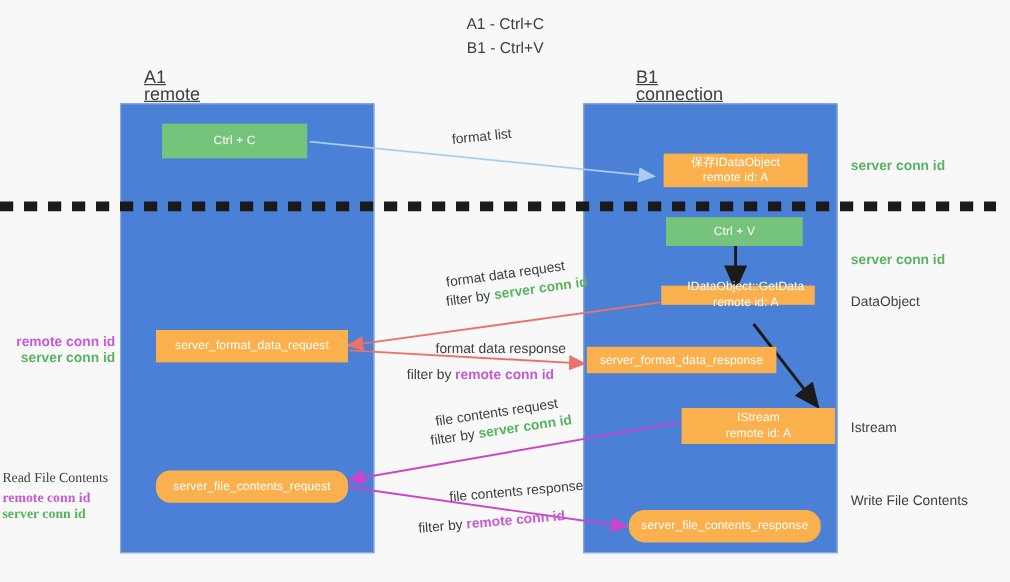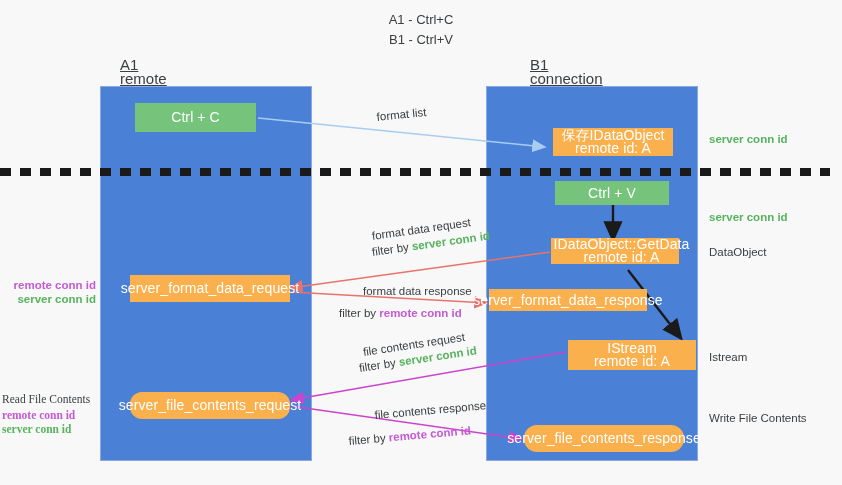--- a/index.html
+++ b/index.html
@@ -51,21 +51,21 @@
   }
 
   
   .box {
     box-sizing: border-box;
     display: flex;
     align-items: center;
     justify-content: center;
     text-align: center;
     color: #ffffff;
-    font-size: 14px;
+    font-size: 10px;
     line-height: 13px;
     white-space: pre-line;
     letter-spacing: 0.1px;
   }
   .box.green { background: #76c47b; }
   .box.orange { background: #fbb04e; }
 
   
   .lbl {
     font-size: 11.5px;
@@ -148,21 +148,21 @@
 
   <div class="abs box orange" style="left:130px; top:275px; width:160px; height:27px;">server_format_data_request</div>
 
   <div class="abs box orange" style="left:130px; top:392px; width:160px; height:27px;border-radius:12px;">server_file_contents_request</div>
 
   <div class="abs box orange" style="left:553px; top:128px; width:120px; height:28px;">保存IDataObject
 remote id: A</div>
 
   <div class="abs box green" style="left:555px; top:181px; width:114px; height:24px;">Ctrl + V</div>
 
-  <div class="abs box orange" style="left:551px; top:238px; width:128px; height:26px;padding-left:13px;">IDataObject::GetData
+  <div class="abs box orange" style="left:551px; top:238px; width:128px; height:16px;padding-left:13px;">IDataObject::GetData
 remote id: A</div>
 
   <div class="abs box orange" style="left:489px; top:289px; width:158px; height:22px;">server_format_data_response</div>
 
   <div class="abs box orange" style="left:568px; top:340px; width:128px; height:30px;">IStream
 remote id: A</div>
 
   <div class="abs box orange" style="left:524px; top:425px; width:160px; height:27px;border-radius:13px;">server_file_contents_response</div>
 
   <div class="abs lbl green-t" style="left:709px; top:132px;">server conn id</div>

